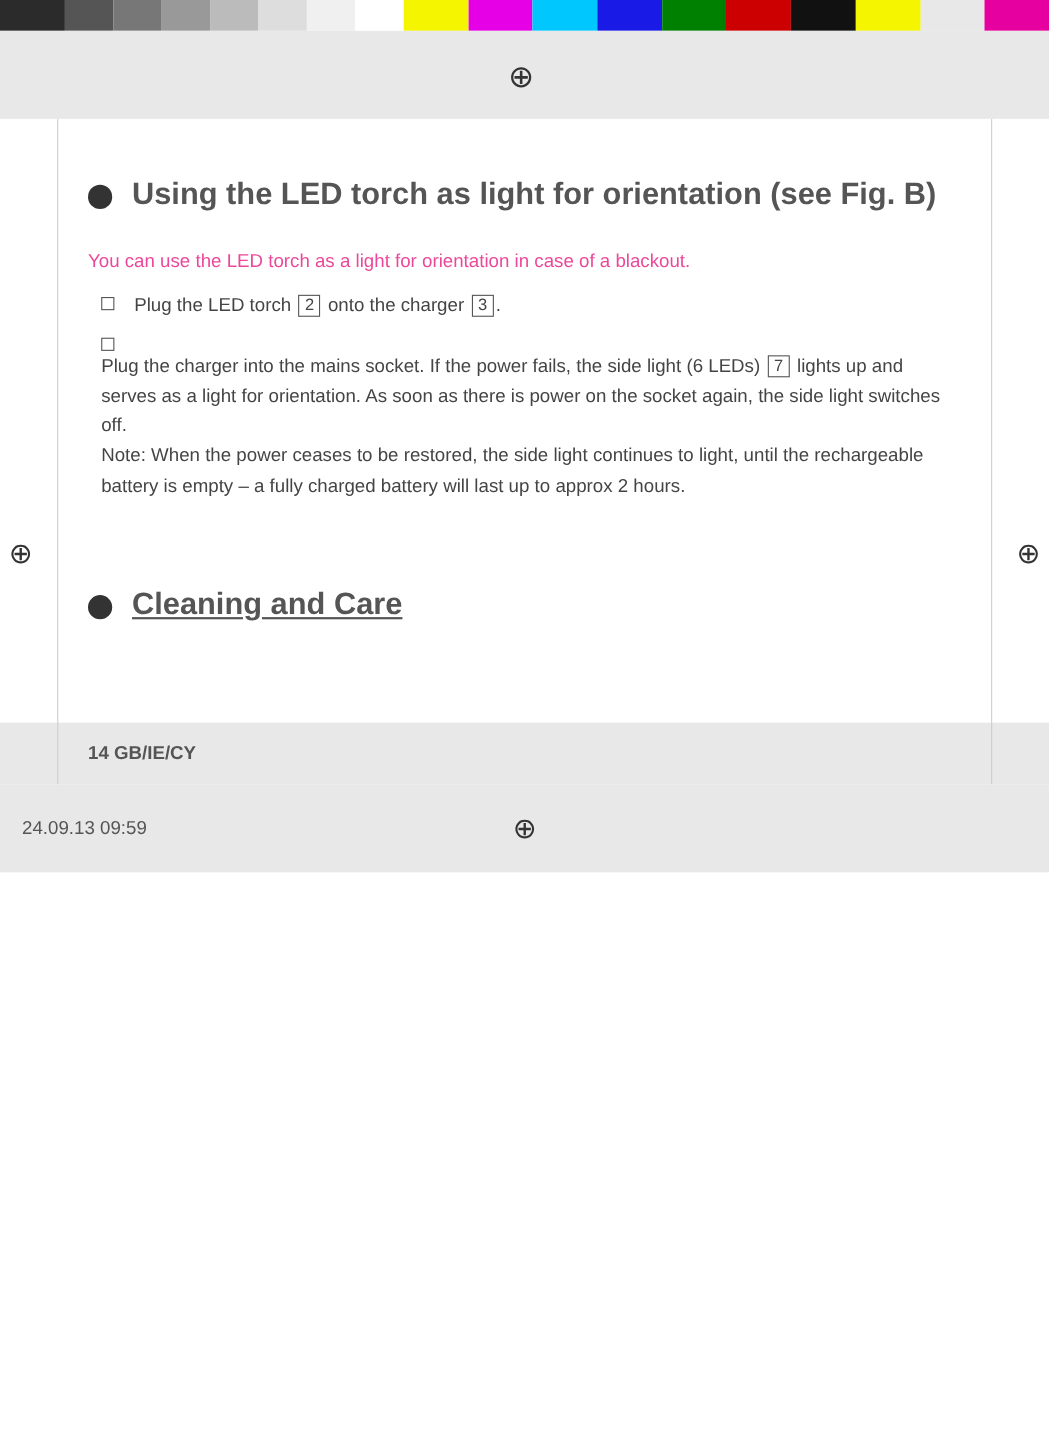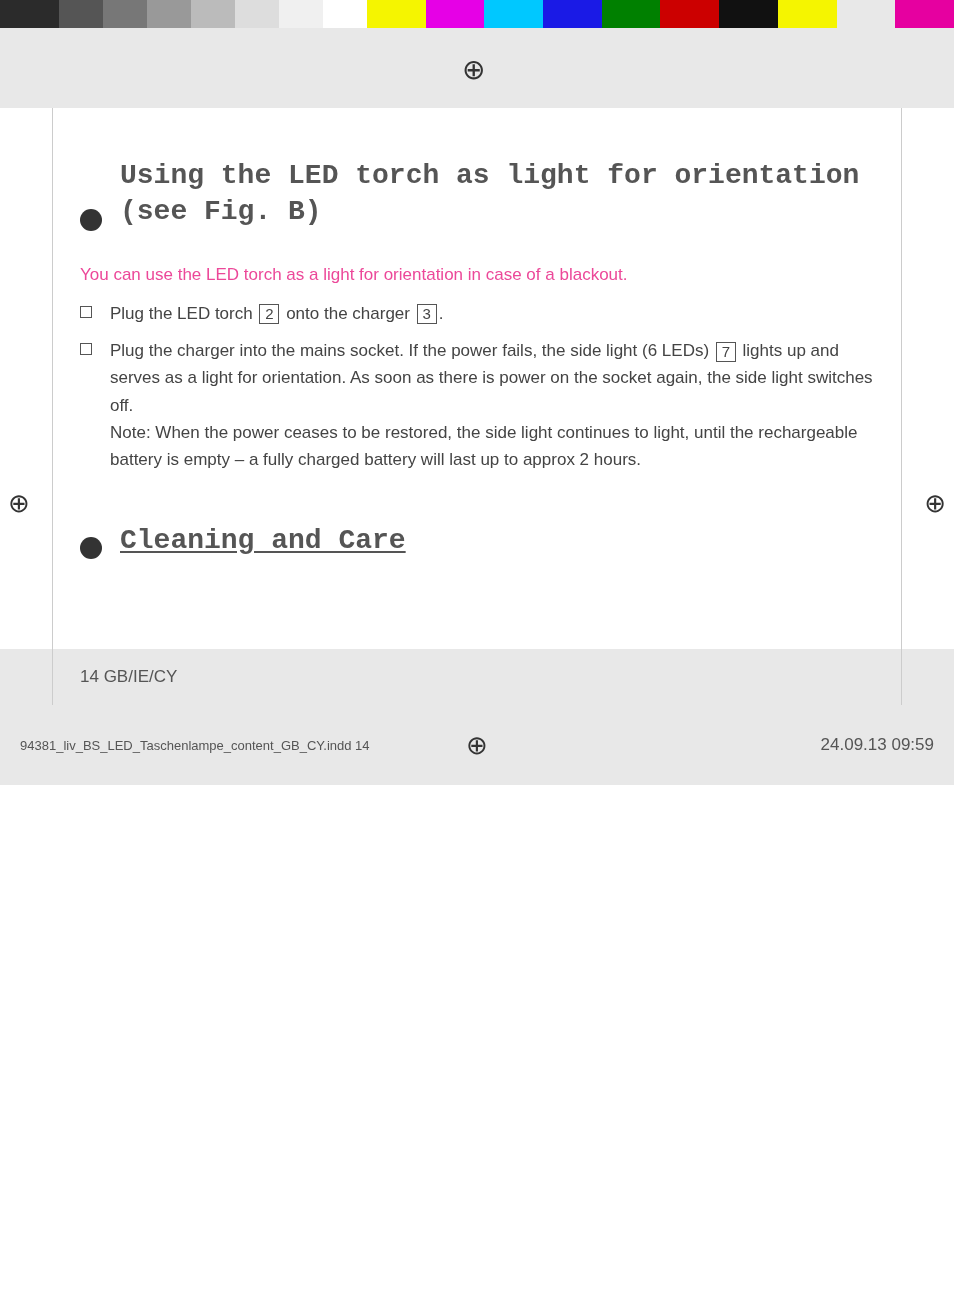--- a/index.html
+++ b/index.html
@@ -55,24 +55,23 @@
 
     
     .main-content {
       padding: 30px 80px 20px 80px;
       position: relative;
     }
 
     
     .section-heading {
       display: flex;
-      align-items: flex-end;
+      align-items: center;
       margin-bottom: 30px;
       margin-top: 20px;
-      font-family: Liberation Mono, monospace;
     }
 
     .bullet-circle {
       width: 22px;
       height: 22px;
       background: #333;
       border-radius: 50%;
       flex-shrink: 0;
       margin-top: 6px;
       margin-right: 18px;
@@ -90,21 +89,21 @@
       font-size: 17px;
       color: #ec4899;
       line-height: 1.6;
       margin-bottom: 12px;
       margin-left: 0;
     }
 
     
     .bullet-list {
       list-style: none;
-      margin: 0;
+      margin: 12px;
       padding: 0;
     }
 
     .bullet-list li {
       display: flex;
       align-items: flex-start;
       font-size: 17px;
       color: #444;
       line-height: 1.6;
       margin-bottom: 10px;
@@ -157,20 +156,21 @@
     
     .footer-band {
       background: #e8e8e8;
       padding: 18px 80px;
       margin-top: 40px;
     }
 
     .footer-text {
       font-size: 17px;
       color: #555;
+      font-weight: bold;
     }
 
     
     .bottom-bar {
       width: 100%;
       height: 80px;
       background: #e8e8e8;
       display: flex;
       align-items: center;
       justify-content: space-between;
@@ -280,39 +280,38 @@
 
     <p class="body-text">You can use the LED torch as a light for orienta­tion in case of a blackout.</p>
 
     <ul class="bullet-list">
       <li>
         <div class="hollow-bullet"></div>
         <span>
           Plug the LED torch <span class="num-box">2</span> onto the charger <span class="num-box">3</span>.
         </span>
       </li>
-      <li style="align-items:flex-start;">
+      <li style="align-items:flex-start;flex-direction:column;">
         <div class="hollow-bullet"></div>
         <span>
           Plug the charger into the mains socket. If the power fails, the side light (6 LEDs) <span class="num-box">7</span> lights up and serves as a light for orientation. As soon as there is power on the socket again, the side light switches off.<br>
           <span class="note-bold">Note:</span> When the power ceases to be restored, the side light continues to light, until the rechargeable battery is empty – a fully charged battery will last up to approx 2 hours.
         </span>
       </li>
     </ul>
 
-    <div class="section-heading" style="margin-top:50px;">
+    <div class="section-heading" style="margin-top:76px;">
       <div class="bullet-circle"></div>
       <h2 class="section-title underline-title">Cleaning and Care</h2>
     </div>
 
 
   </div>
 
   <div class="footer-band">
     <span class="footer-text">14   GB/IE/CY</span>
   </div>
 </div>
 
 <div class="bottom-bar">
-  <span class="bottom-filename">94381_liv_BS_LED_Taschenlampe_content_GB_CY.indd   14</span>
   <span class="bottom-center">⊕</span>
   <span class="bottom-timestamp">24.09.13   09:59</span>
 </div>
 
 </body></html>

